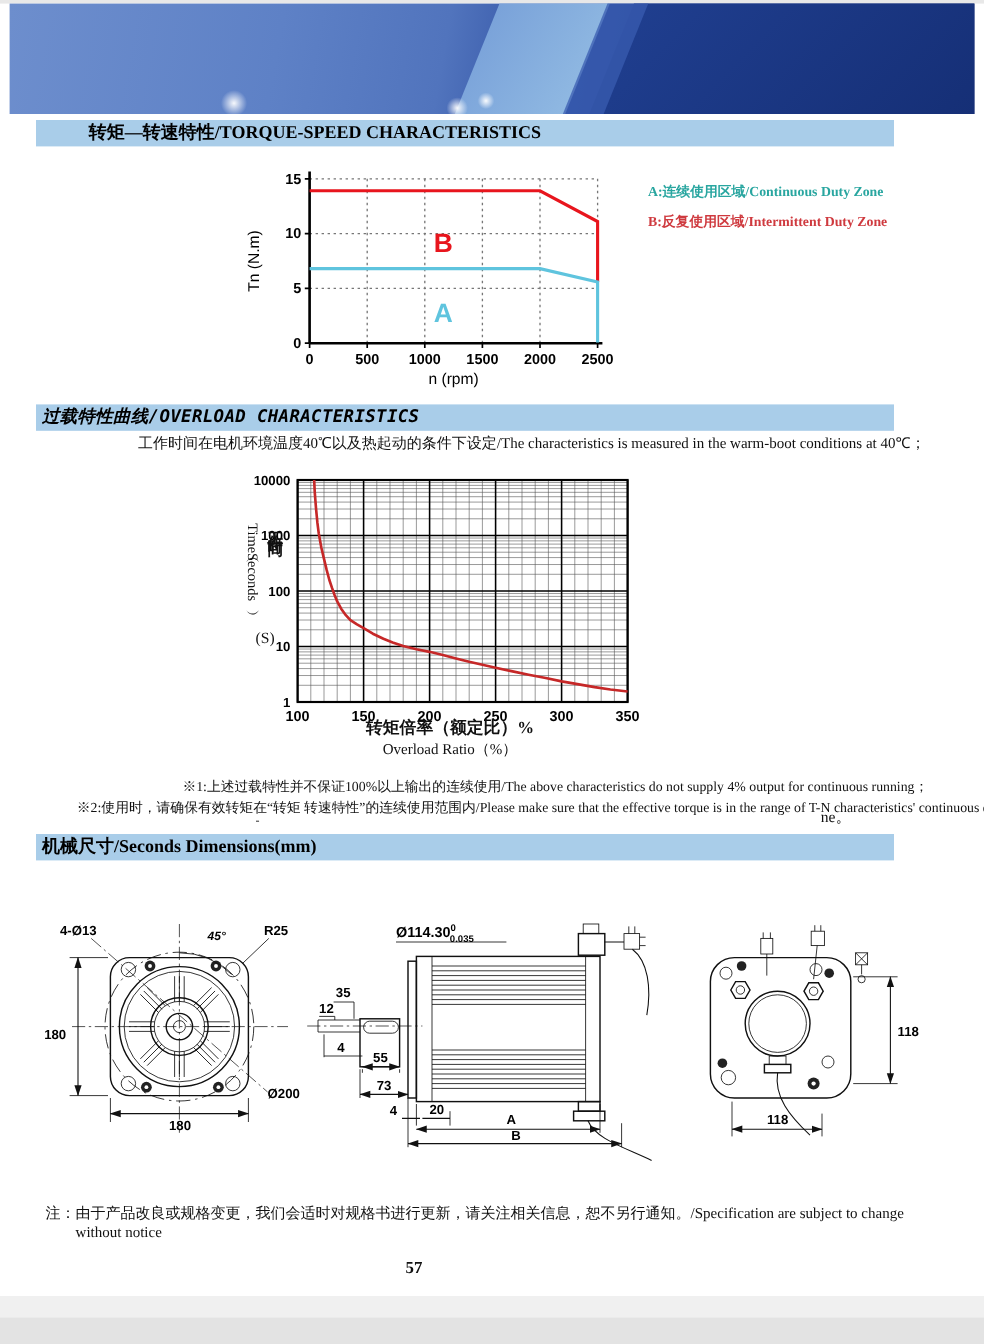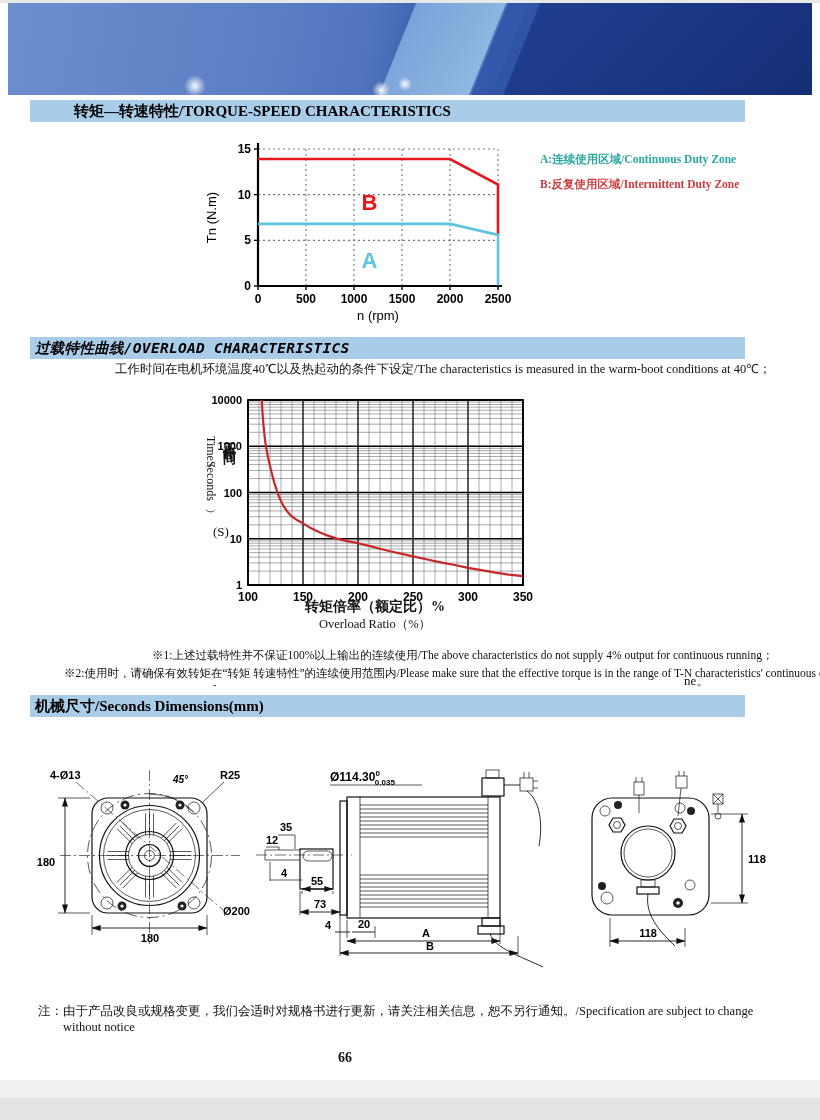--- a/index.html
+++ b/index.html
@@ -380,16 +380,16 @@
   </svg>
 
   <div id="foot-note">
     <div class="row">
       <span class="pre">注：</span>
       <span>
         <span>由于产品改良或规格变更，我们会适时对规格书进行更新，请关注相关信息，恕不另行通知。/Specification are subject to change without notice</span><br>
       </span>
     </div>
   </div>
-  <div id="page-num">66</div>
+  <div id="page-num">57</div>
   <div id="botband1"></div>
   <div id="botband2"></div>
 </div>
 
 </body></html>

